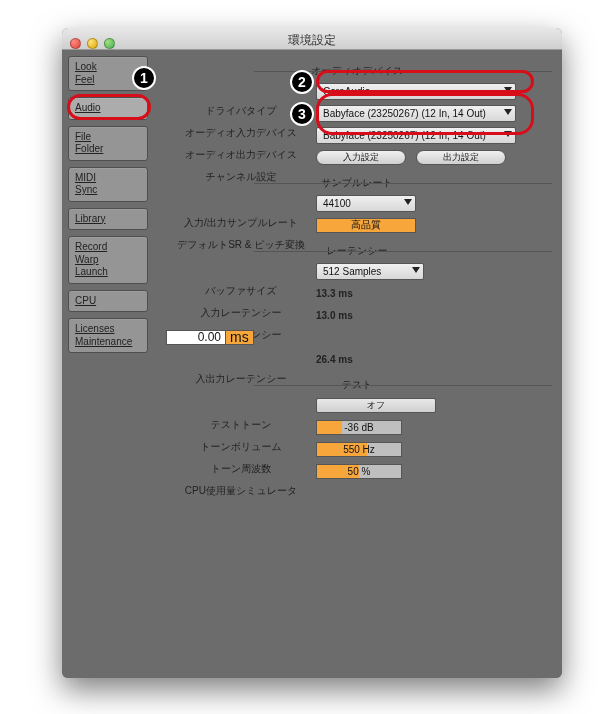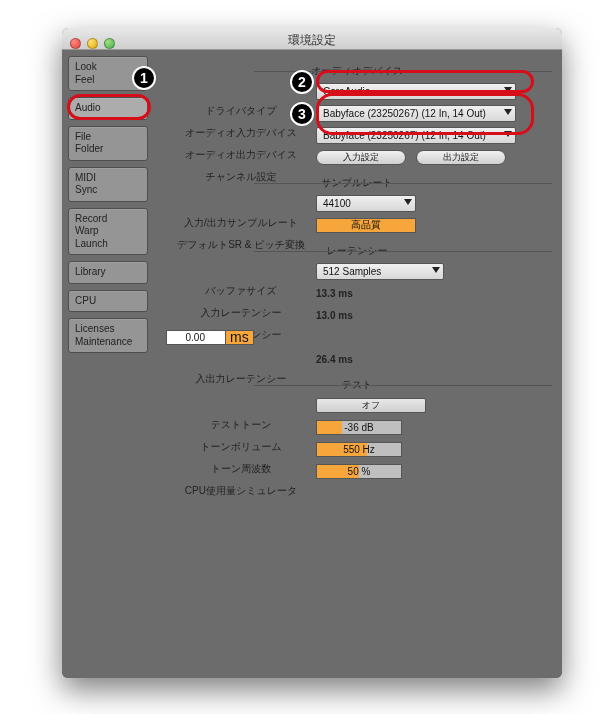--- a/index.html
+++ b/index.html
@@ -9,33 +9,33 @@
   .traffic { display:flex; gap:6px; margin-left:8px; }
   .tl { width:11px; height:11px; border-radius:50%; border:1px solid rgba(0,0,0,0.25);}
   .red { background:radial-gradient(circle at 30% 30%, #ff8a80, #e0443e);}
   .yellow { background:radial-gradient(circle at 30% 30%, #ffe27a, #e0a800);}
   .green { background:radial-gradient(circle at 30% 30%, #9fe080, #4caf50);}
   .title { position:absolute; left:0; right:0; text-align:center; font-size:12px; color:#333; }
   .body { position:absolute; top:22px; bottom:0; left:0; right:0; background:#6c6c6c; border-bottom-left-radius:6px; border-bottom-right-radius:6px; display:flex; padding:6px;}
   .sidebar { width:80px; display:flex; flex-direction:column; gap:6px; }
   .tab { background:#959595; border:1px solid #4e4e4e; border-radius:3px; padding:4px 6px 4px 6px; font-size:10px; color:#222; line-height:1.25; box-shadow: inset 0 1px 0 rgba(255,255,255,0.1);}
   .tab.selected { background:#acacac; }
-  .tab .line { display:block; }
+  .tab .line { display:block;text-decoration:underline; }
   .main { flex:1; margin-left:6px; position:relative; overflow:hidden;text-align:center;}
   .section { margin-top:6px; }
   .section-title { font-size:10px; color:#222; padding: 2px 0 2px 4px; position:relative;}
   .section-title::after { content:""; position:absolute; left:100px; right:4px; top:50%; border-top:1px solid #555;}
   .section-title.first::after { left:100px; }
   .row { display:flex; align-items:center; height:22px; padding-left:12px;}
   .label { font-size:10px; color:#222; width:150px;margin-top:40px;}
   .value-plain { font-size:10px; color:#222; font-weight:bold;}
   .dd { position:relative; height:17px; background:linear-gradient(#f0f0f0,#d8d8d8); border:1px solid #555; border-radius:2px; font-size:10px; color:#111; display:flex; align-items:center; padding:0 16px 0 6px;}
   .dd .arrow { position:absolute; right:3px; top:3px; width:0;height:0;border-left:4px solid transparent;border-right:4px solid transparent;border-top:6px solid #222;}
   .btn { height:15px; background:linear-gradient(#f0f0f0,#d0d0d0); border:1px solid #555; border-radius:8px; font-size:9px; color:#111; display:inline-flex; align-items:center; justify-content:center; padding:0 12px;}
-  .numbox { height:15px; border:1px solid #555; background:#fff; font-size:10px; display:inline-flex; align-items:center; justify-content:flex-end; padding:0 20px; color:#111;}
+  .numbox { height:15px; border:1px solid #555; background:#fff; font-size:12px; display:inline-flex; align-items:center; justify-content:flex-end; padding:0 4px; color:#111;}
   .orangebox { height:15px; border:1px solid #555; background:#f7a63c; font-size:10px; display:inline-flex; align-items:center; justify-content:center; padding:0 20px; color:#111;}
   .unit { height:15px; border:1px solid #555; border-left:none; background:#f7a63c; font-size:14px; display:inline-flex; align-items:center; justify-content:center; padding:0 4px; color:#111;}
   .slider-box { position:relative; height:15px; width:86px; border:1px solid #555; background:#bfbfbf; font-size:10px; display:flex; align-items:center; justify-content:center; color:#111;}
   .slider-fill { position:absolute; left:0; top:0; bottom:0; background:#f7a63c;}
   .slider-text { position:relative; z-index:1;}
   .markers .ring { position:absolute; border:3px solid #d70d1a; border-radius:16px; pointer-events:none;}
   .badge { position:absolute; width:24px; height:24px; border-radius:50%; background:#000; border:2px solid #fff; color:#fff; font-weight:bold; font-size:14px; display:flex; align-items:center; justify-content:center; pointer-events:none; z-index:10;}
 </style>
 </head>
 <body>
@@ -61,26 +61,26 @@
       </div>
       <div class="tab">
         <span class="line">File</span>
         <span class="line">Folder</span>
       </div>
       <div class="tab">
         <span class="line">MIDI</span>
         <span class="line">Sync</span>
       </div>
       <div class="tab">
+        <span class="line">Library</span>
+      </div>
+      <div class="tab">
         <span class="line">Record</span>
         <span class="line">Warp</span>
         <span class="line">Launch</span>
-      </div>
-      <div class="tab">
-        <span class="line">Library</span>
       </div>
       <div class="tab">
         <span class="line">CPU</span>
       </div>
       <div class="tab">
         <span class="line">Licenses</span>
         <span class="line">Maintenance</span>
       </div>
     </div>
 
@@ -130,21 +130,21 @@
         <div class="row">
           <div class="label">デフォルトSR &amp; ピッチ変換</div>
           <div class="orangebox" style="width:100px">高品質</div>
         </div>
       </div>
 
       <div class="section">
         <div class="section-title">レーテンシー</div>
         <div class="row">
           <div class="label">バッファサイズ</div>
-          <div class="dd" style="width:128px">
+          <div class="dd" style="width:108px">
             <span>512 Samples</span>
             <span class="arrow"></span>
           </div>
         </div>
         <div class="row">
           <div class="label">入力レーテンシー</div>
           <div class="value-plain">13.3 ms</div>
         </div>
         <div class="row">
           <div class="label">出力レーテンシー</div>
@@ -159,21 +159,21 @@
         <div class="row">
           <div class="label">入出力レーテンシー</div>
           <div class="value-plain">26.4 ms</div>
         </div>
       </div>
 
       <div class="section">
         <div class="section-title">テスト</div>
         <div class="row">
           <div class="label">テストトーン</div>
-          <div class="btn" style="width:110px; border-radius:2px; background:linear-gradient(#e8e8e8,#cfcfcf);">オフ</div>
+          <div class="btn" style="width:120px; border-radius:2px; background:linear-gradient(#e8e8e8,#cfcfcf);">オフ</div>
         </div>
         <div class="row">
           <div class="label">トーンボリューム</div>
           <div class="slider-box">
             <div class="slider-fill" style="width:30%"></div>
             <span class="slider-text">-36 dB</span>
           </div>
         </div>
         <div class="row">
           <div class="label">トーン周波数</div>

